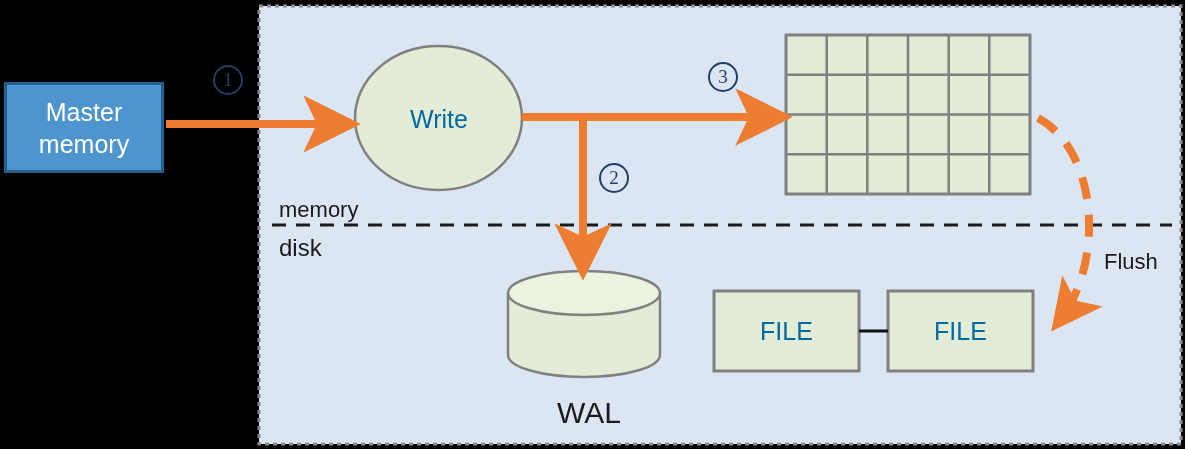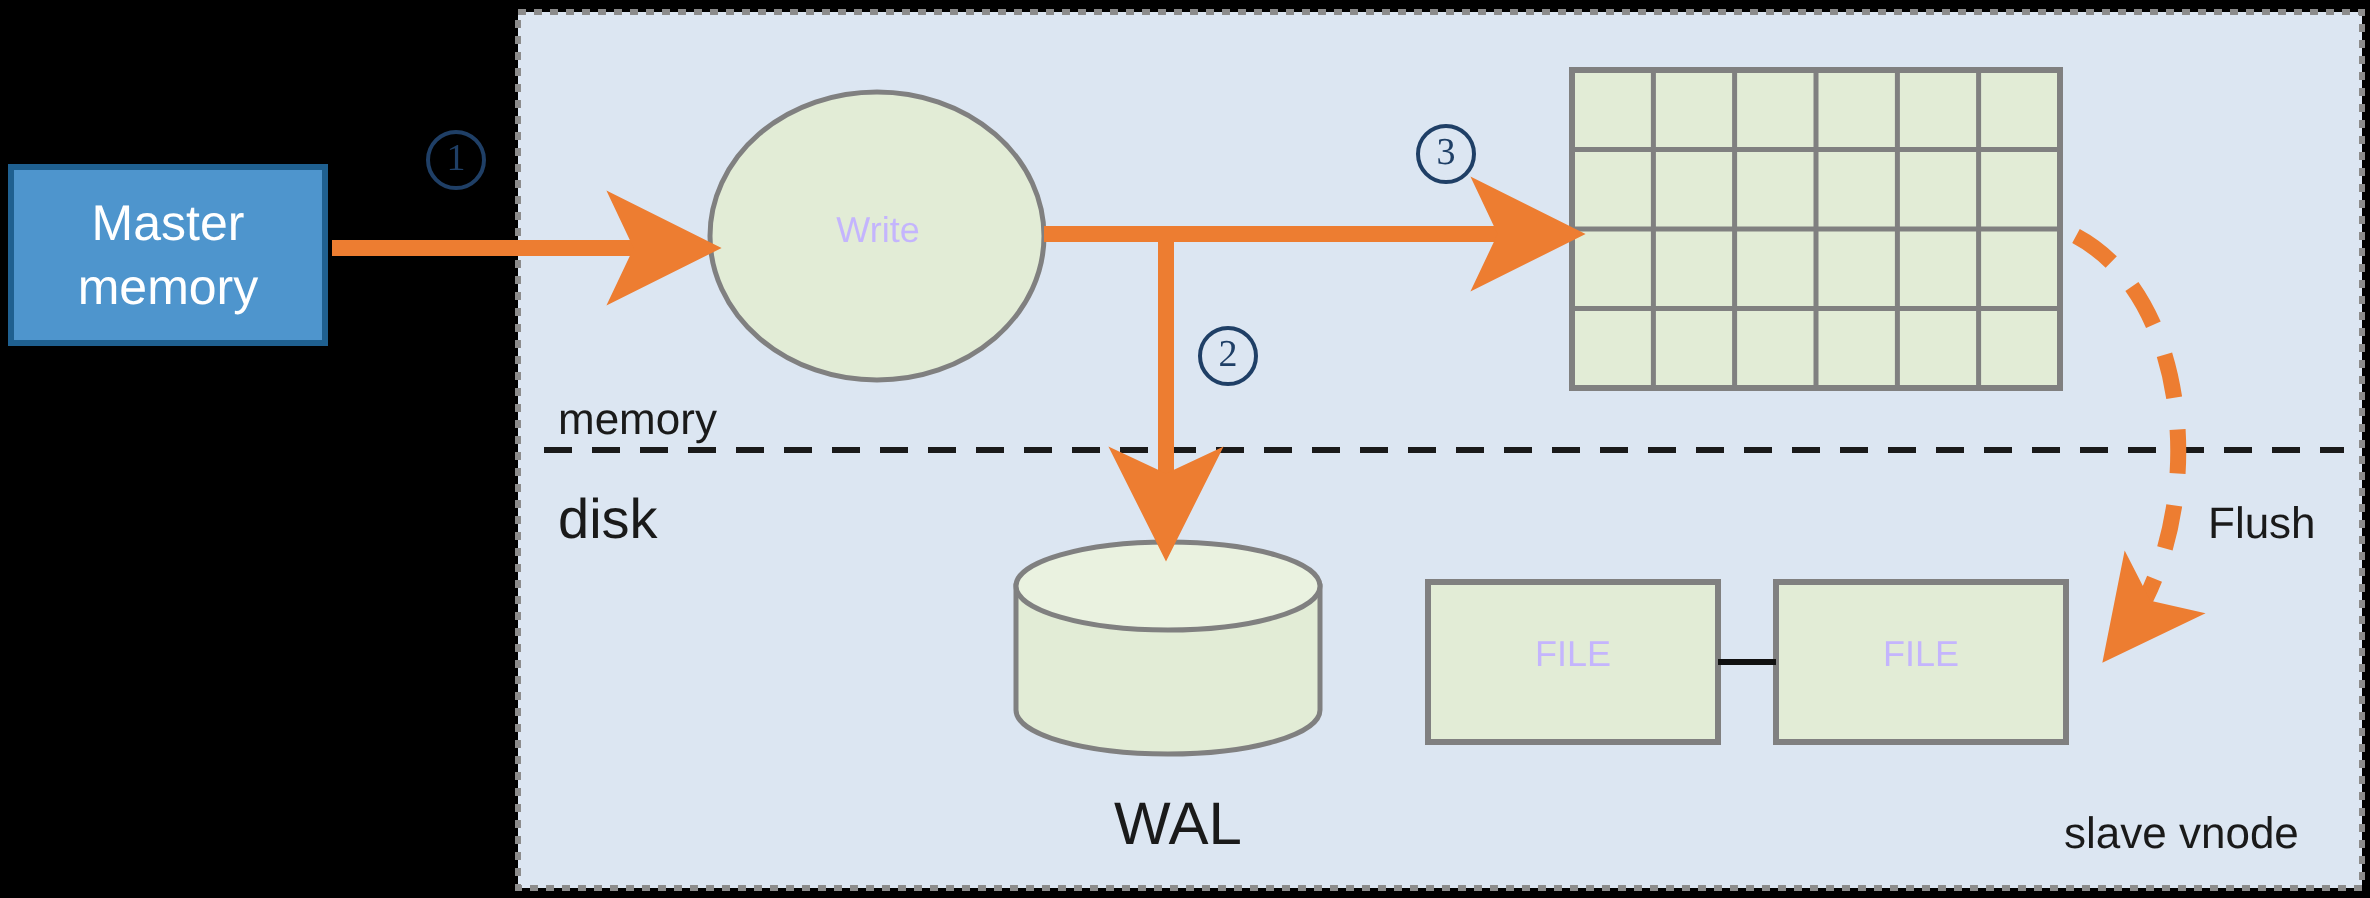--- a/index.html
+++ b/index.html
@@ -46,32 +46,32 @@
   }
   #master-vnode-box .mv-line {
     color: #ffffff;
     font-size: 25px;
     line-height: 32px;
     font-family: "Liberation Sans", sans-serif;
   }
   
   .shape-text {
     position: absolute;
-    color: #c4b5fd;
-    font-size: 18px;
+    color: #0369a1;
+    font-size: 25px;
     font-family: "Liberation Sans", sans-serif;
     white-space: nowrap;
     text-align: center;
   }
   #write-text { left: 355px; top: 105px; width: 168px; }
   #file1-text { left: 714px; top: 317px; width: 145px; }
   #file2-text { left: 888px; top: 317px; width: 145px; }
   
   #label-memory { left: 279px; top: 199px; font-size: 22px; }
-  #label-disk   { left: 279px; top: 246px; font-size: 28px; }
+  #label-disk   { left: 279px; top: 236px; font-size: 24px; }
   #label-wal    { left: 557px; top: 398px; font-size: 30px; }
   #label-flush  { left: 1104px; top: 251px; font-size: 22px; }
   #label-slave  { left: 1032px; top: 406px; font-size: 22px; }
   
   .step-num {
     position: absolute;
     width: 30px;
     height: 30px;
     border: 2px solid #1f3f66;
     border-radius: 50%;
@@ -145,19 +145,18 @@
   </div>
 
   <div class="shape-text" id="write-text">Write</div>
   <div class="shape-text" id="file1-text">FILE</div>
   <div class="shape-text" id="file2-text">FILE</div>
 
   <div class="lbl" id="label-memory">memory</div>
   <div class="lbl" id="label-disk">disk</div>
   <div class="lbl" id="label-wal">WAL</div>
   <div class="lbl" id="label-flush">Flush</div>
-  <div class="lbl" id="label-slave">slave vnode</div>
 
   <div class="step-num" id="step-1">1</div>
   <div class="step-num" id="step-2">2</div>
   <div class="step-num" id="step-3">3</div>
 
 </div>
 
 </body></html>

